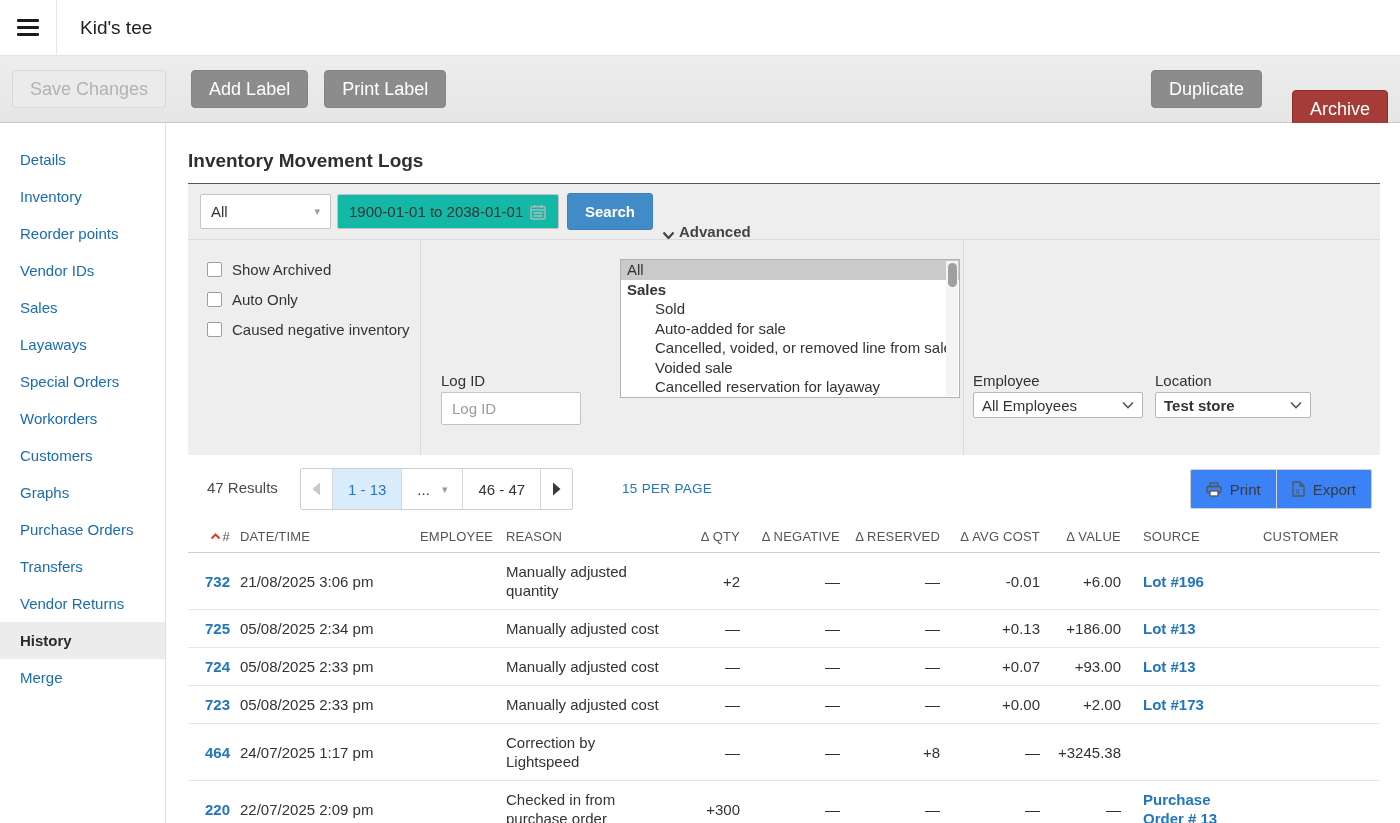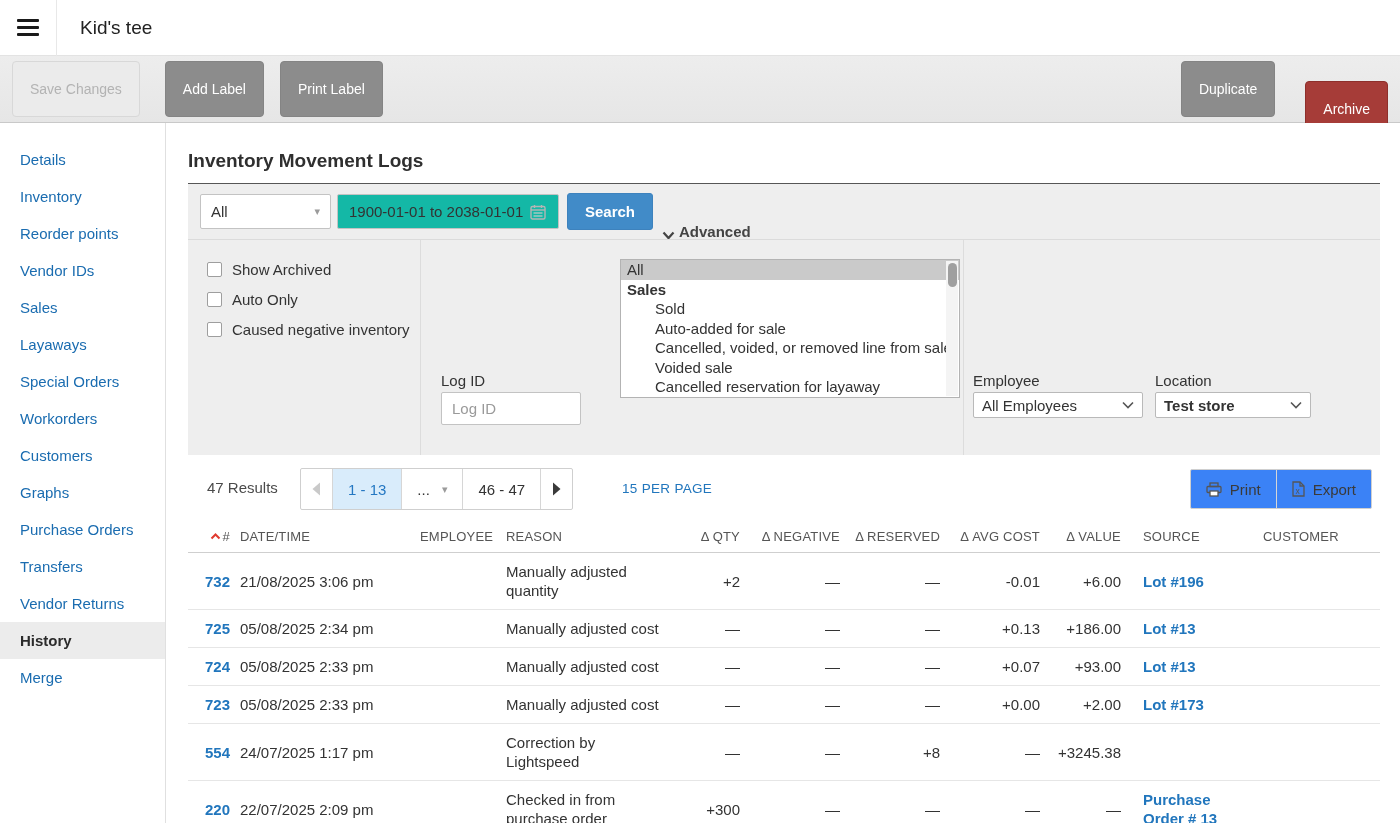--- a/index.html
+++ b/index.html
@@ -11,21 +11,21 @@
             border-bottom:1px solid #e3e3e3; display:flex; align-items:center; }
   .burger { width:57px; height:56px; display:flex; flex-direction:column; gap:4px;
             align-items:center; justify-content:center; border-right:1px solid #e8e8e8; cursor:pointer; }
   .burger span { width:22px; height:3px; background:#1a1a1a; border-radius:1px; }
   .ttl { margin-left:23px; font-size:19px; color:#222; }
 
   
   .toolbar { position:absolute; top:56px; left:0; width:1400px; height:67px;
              background:linear-gradient(#ededed,#e6e6e6); border-bottom:1px solid #c9c9c9;
              display:flex; align-items:center; padding:0 12px; }
-  .btn { height:56px; padding:2px 17px; border-radius:4px; font-size:14px; border:1px solid transparent;
+  .btn { height:38px; padding:2px 17px; border-radius:4px; font-size:18px; border:1px solid transparent;
          display:flex; align-items:center; cursor:pointer; white-space:nowrap; }
   .btn.disabled { background:#ebebeb; border-color:#d8d8d8; color:#b3b3b3; }
   .btn.gray { background:#8c8c8c; border-color:#848484; color:#fff; }
   .btn.red  { background:#a63c38; border-color:#8e2f2b; color:#fff;margin-top:40px; }
   .tb-spacer { flex:1; }
   .ml25{margin-left:25px;} .ml16{margin-left:16px;} .ml30{margin-left:30px;}
 
   
   .sidebar { position:absolute; top:123px; left:0; bottom:0; width:166px; background:#fff;
              border-right:1px solid #e0e0e0; padding-top:18px; }
@@ -381,21 +381,21 @@
           <td class="num">—</td>
           <td class="num">—</td>
           <td class="num">—</td>
           <td class="num">+0.00</td>
           <td class="num">+2.00</td>
           <td class="srcpad"><a class="blue">Lot #173</a></td>
           <td></td>
         </tr>
 
         <tr>
-          <td class="num"><a class="blue">554</a></td>
+          <td class="num"><a class="blue">464</a></td>
           <td>24/07/2025 1:17 pm</td>
           <td></td>
           <td>Correction by Lightspeed</td>
           <td class="num">—</td>
           <td class="num">—</td>
           <td class="num">+8</td>
           <td class="num">—</td>
           <td class="num">+3245.38</td>
           <td class="srcpad"><a class="blue"></a></td>
           <td></td>

